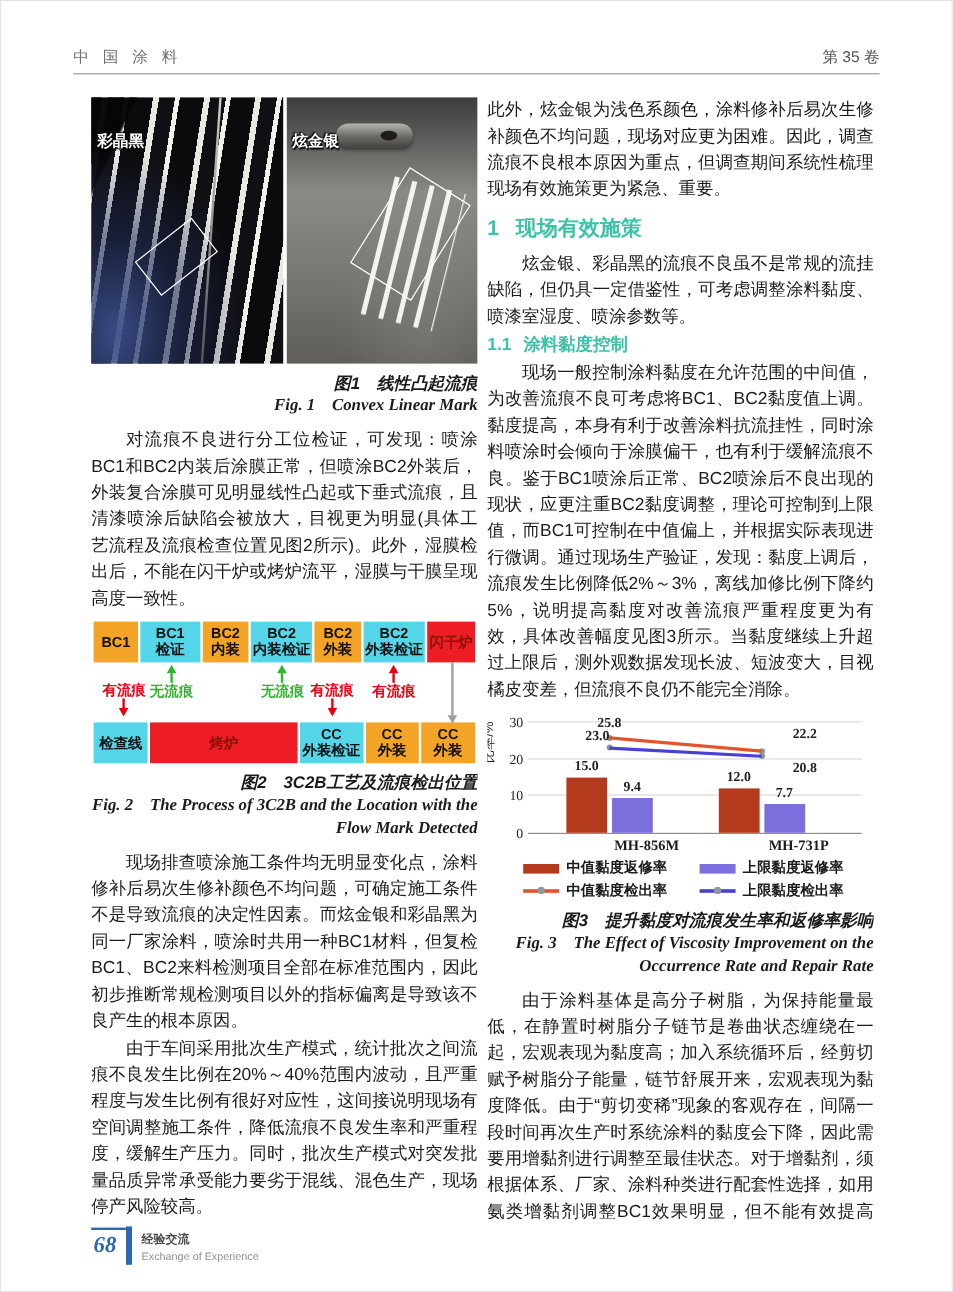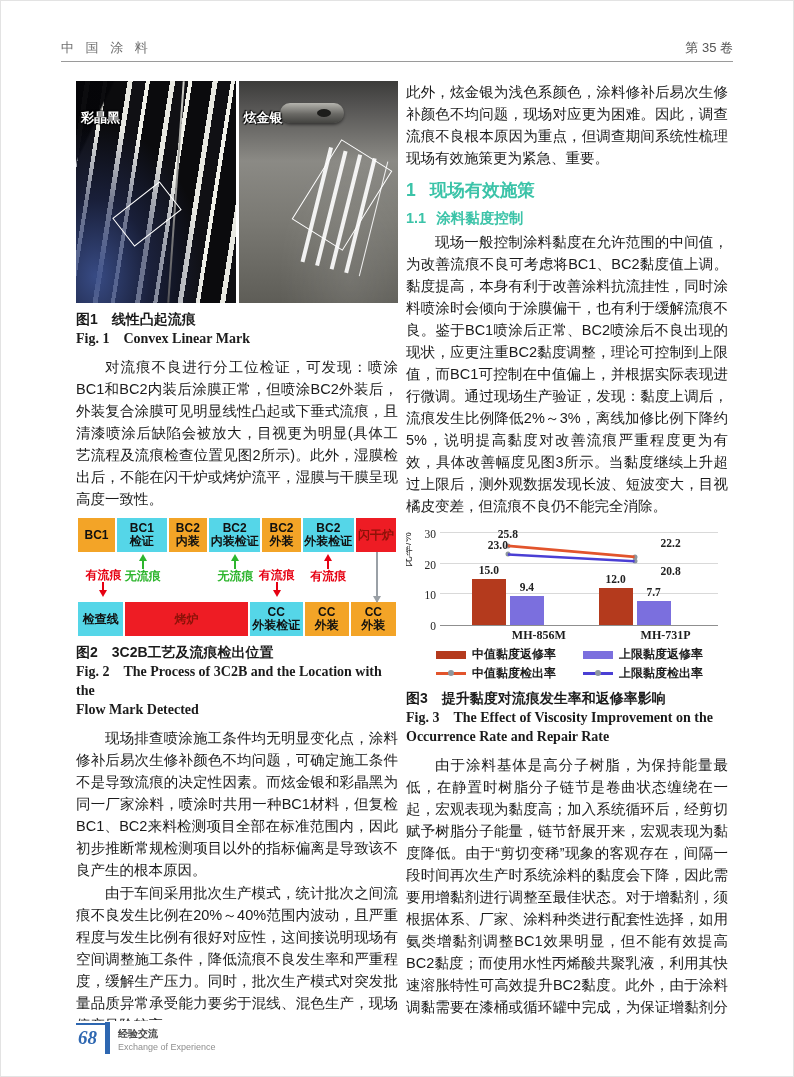--- a/index.html
+++ b/index.html
@@ -39,21 +39,21 @@
       linear-gradient(180deg,#3c3c3a 0%,#525150 10%,#8b8a85 36%,#7b7a74 62%,#5e5d57 100%);
   }
   .handle{position:absolute; left:26%; top:10%; width:64px; height:20px; border-radius:12px;
     background:linear-gradient(180deg,#b5b4ae,#6a6965 55%,#434340); box-shadow:0 2px 3px rgba(0,0,0,.45);}
   .handle-hole{position:absolute; left:58%; top:30%; width:14px; height:8px; border-radius:50%; background:#1d1d1b;}
   .stripes{position:absolute; left:44%; top:32%; width:66px; height:118px; transform:rotate(14deg);
     background:repeating-linear-gradient(90deg, rgba(0,0,0,0) 0 5px, rgba(255,255,255,.9) 5px 9px, rgba(0,0,0,0) 9px 15px);
     filter:blur(.4px);}
   .mark-box.b2{left:46%; top:30%; width:58px; height:92px; transform:rotate(32deg);}
   
-  .cap{text-align:left; line-height:19px; margin-top:7px; margin-bottom:8px;}
+  .cap{text-align:right; line-height:19px; margin-top:7px; margin-bottom:8px;font-style:italic;}
   .cap .cn{font-size:14px; font-weight:bold; font-family:"Liberation Sans",sans-serif;}
   .cap .en{font-size:14px; font-weight:bold; font-family:"Liberation Serif","DejaVu Serif",serif;}
   
   .diagram{margin:8px 2px 0 2px;}
   .frow{display:flex; gap:2px;}
   .fbox{height:34px; display:flex; align-items:center; justify-content:center; text-align:center;
     font-size:12px; font-weight:600; line-height:13px; white-space:pre-line; color:#101010;}
   .fbox.orange{background:#f3a427;}
   .fbox.cyan{background:#55d6e8;}
   .fbox.red{background:#ee1c24; color:#8b1208;}
@@ -201,20 +201,21 @@
     <p class="para indent">由于车间采用批次生产模式，统计批次之间流痕不良发生比例在20%～40%范围内波动，且严重程度与发生比例有很好对应性，这间接说明现场有空间调整施工条件，降低流痕不良发生率和严重程度，缓解生产压力。同时，批次生产模式对突发批量品质异常承受能力要劣于混线、混色生产，现场停产风险较高。</p>
   </div>
 
   <div class="col right">
     <p class="para">此外，炫金银为浅色系颜色，涂料修补后易次生修补颜色不均问题，现场对应更为困难。因此，调查流痕不良根本原因为重点，但调查期间系统性梳理现场有效施策更为紧急、重要。</p>
 
     <div class="h1">
       <span class="num">1</span><span>现场有效施策</span>
     </div>
 
+    <p class="para indent">炫金银、彩晶黑的流痕不良虽不是常规的流挂缺陷，但仍具一定借鉴性，可考虑调整涂料黏度、喷漆室湿度、喷涂参数等。</p>
 
     <div class="h2">
       <span class="num">1.1</span><span>涂料黏度控制</span>
     </div>
 
     <p class="para indent">现场一般控制涂料黏度在允许范围的中间值，为改善流痕不良可考虑将BC1、BC2黏度值上调。黏度提高，本身有利于改善涂料抗流挂性，同时涂料喷涂时会倾向于涂膜偏干，也有利于缓解流痕不良。鉴于BC1喷涂后正常、BC2喷涂后不良出现的现状，应更注重BC2黏度调整，理论可控制到上限值，而BC1可控制在中值偏上，并根据实际表现进行微调。通过现场生产验证，发现：黏度上调后，流痕发生比例降低2%～3%，离线加修比例下降约5%，说明提高黏度对改善流痕严重程度更为有效，具体改善幅度见图3所示。当黏度继续上升超过上限后，测外观数据发现长波、短波变大，目视橘皮变差，但流痕不良仍不能完全消除。</p>
 
     <div class="chart" id="chart">
       <div class="ylabel">比率/%</div>
       <div class="plot">

